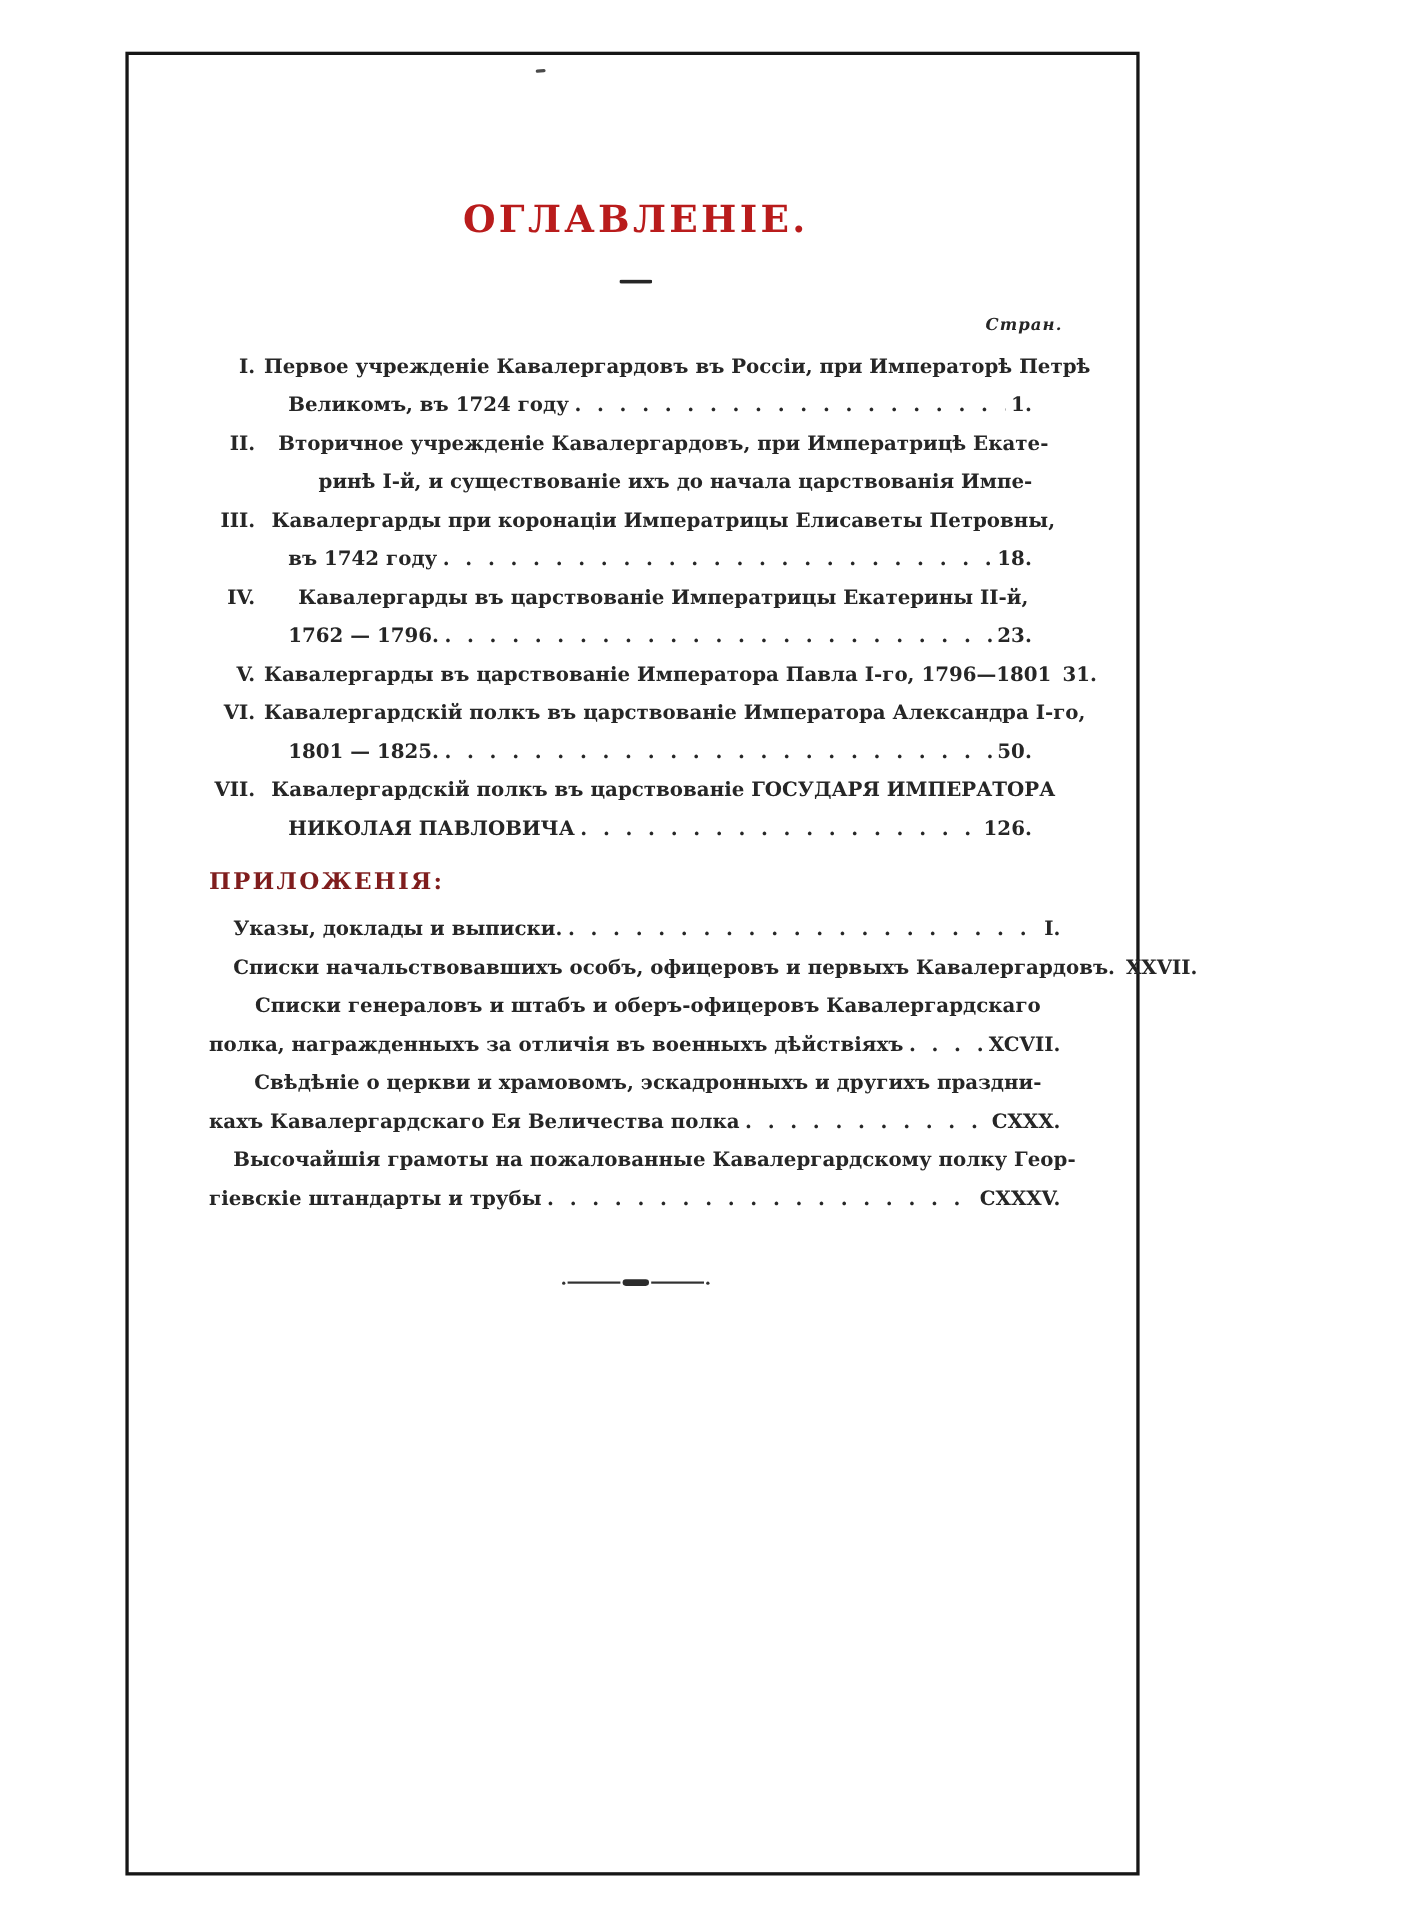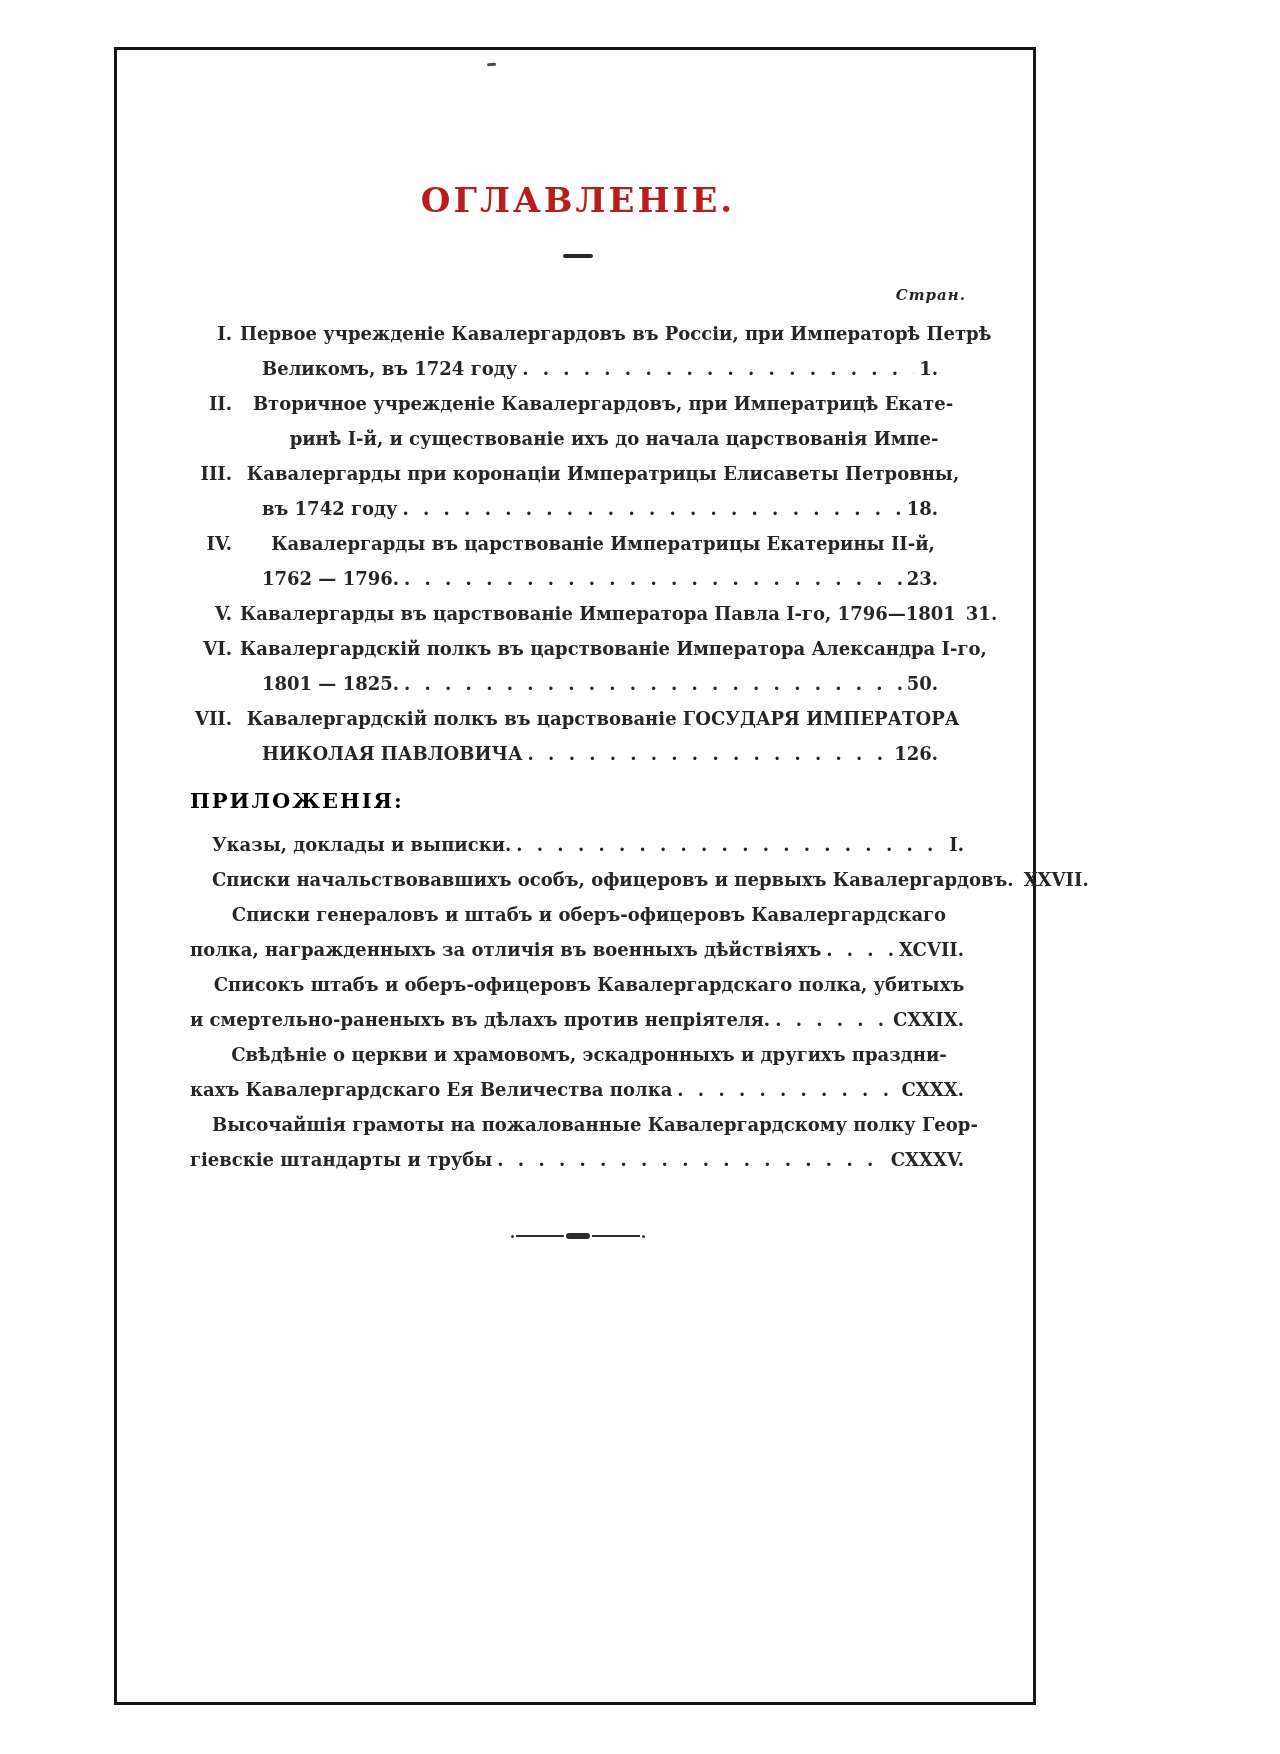--- a/index.html
+++ b/index.html
@@ -94,21 +94,21 @@
   .pg { flex: none; font-size: 18px; line-height: 35px; }
   .toc-row .pg { margin-right: 28px; }
   .app-row .pg { margin-right: 2px; }
   .toc-row .cont { padding-left: 22px; }
   .app-row .first { padding-left: 22px; }
   .appendix-heading {
     margin-top: 10px;
     font-size: 21px;
     letter-spacing: 2px;
     line-height: 40px;
-    color: #000000;
+    color: #7f1d1d;
   }
   .appendix-list { margin-top: 6px; }
   .ornament {
     margin-top: 56px;
     display: flex;
     align-items: center;
     justify-content: center;
   }
   .ornament .wing { width: 48px; height: 2px; background: #323232; }
   .ornament .dot { width: 3px; height: 3px; background: #323232; border-radius: 50%; margin: 0 2px; }
@@ -239,30 +239,20 @@
         <div class="body">
           <div class="line first">Списки генераловъ и штабъ и оберъ-офицеровъ Кавалергардскаго</div>
           <div class="lastline">
             <span class="txt">полка, награжденныхъ за отличія въ военныхъ дѣйствіяхъ</span>
             <span class="leader"></span>
             <span class="pg">XCVII.</span>
           </div>
         </div>
       </div>
 
-      <div class="row app-row">
-        <div class="body">
-          <div class="line first">Списокъ штабъ и оберъ-офицеровъ Кавалергардскаго полка, убитыхъ</div>
-          <div class="lastline">
-            <span class="txt">и смертельно-раненыхъ въ дѣлахъ против непріятеля.</span>
-            <span class="leader"></span>
-            <span class="pg">CXXIX.</span>
-          </div>
-        </div>
-      </div>
 
       <div class="row app-row">
         <div class="body">
           <div class="line first">Свѣдѣніе о церкви и храмовомъ, эскадронныхъ и другихъ праздни-</div>
           <div class="lastline">
             <span class="txt">кахъ Кавалергардскаго Ея Величества полка</span>
             <span class="leader"></span>
             <span class="pg">CXXX.</span>
           </div>
         </div>

